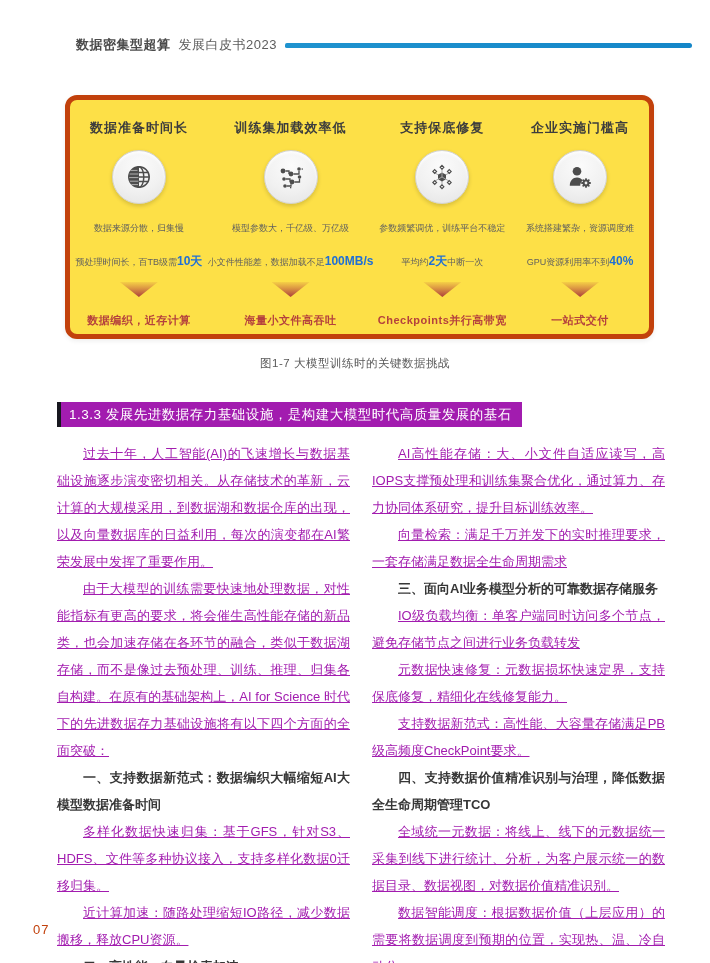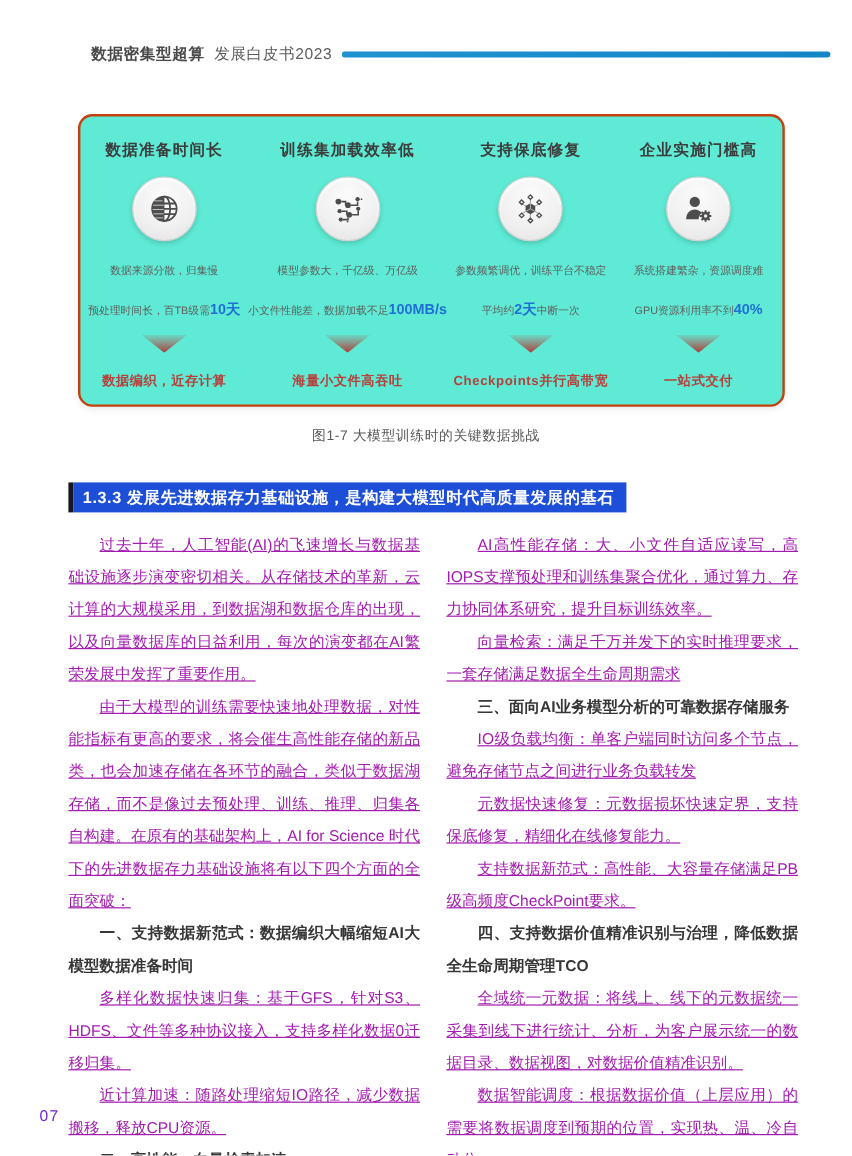--- a/index.html
+++ b/index.html
@@ -18,21 +18,21 @@
   .doc-header .t-bold { font-weight: 700; color: #4a4a4a; font-size: 13px; letter-spacing: .5px; }
   .doc-header .t-reg  { font-weight: 400; color: #5d5d5d; font-size: 13px; letter-spacing: .5px; }
   .header-bar {
     flex: 1; height: 5px; background: linear-gradient(90deg,#1f93cf,#1486c8);
     border-radius: 3px 4px 4px 3px;
   }
 
   
   .challenge-box {
     position: absolute; left: 65px; top: 95px; width: 589px; height: 244px;
-    background: #5eead4; border: 2px solid #c2410c; border-radius: 12px;
+    background: #fde047; border: 5px solid #c2410c; border-radius: 12px;
     box-shadow: 0 2px 5px rgba(0,0,0,.07);
   }
   .challenge-cols {
     display: grid; grid-template-columns: repeat(4,1fr);
     padding-top: 19px; height: 100%;
   }
   .ch-col { text-align: center; }
   .ch-title { font-size: 13px; font-weight: 700; color: #3d3d3d; letter-spacing: 1px; }
   .ch-circle {
     width: 54px; height: 54px; margin: 13px auto 0; border-radius: 50%;
@@ -58,42 +58,42 @@
     text-align: center; font-size: 11.5px; color: #595959; letter-spacing: .5px;
   }
 
   
   .sec-bar {
     position: absolute; left: 57px; top: 402px; height: 25px;
     display: inline-flex; align-items: stretch;
   }
   .sec-accent { width: 4px; background: #17171f; }
   .sec-text {
-    background: #1d4ed8; color: #ffffff; font-size: 13.5px; font-weight: 700;
+    background: #a21caf; color: #ffffff; font-size: 13.5px; font-weight: 400;
     display: flex; align-items: center; padding: 0 10px 0 8px; letter-spacing: .5px;
     white-space: nowrap;
   }
 
   
   .body-cols {
     position: absolute; left: 57px; top: 440px; width: 608px;
     display: flex; gap: 22px;
   }
   .body-col { width: 293px; }
   .b-para, .b-head {
     font-size: 13px; line-height: 27px; text-indent: 2em;
     text-align: justify; text-justify: inter-ideograph;
   }
   .b-para { color: #a21caf; font-weight: 400; text-decoration: underline; }
   .b-head { color: #373737; font-weight: 700; }
 
   
   .page-num {
     position: absolute; left: 33px; top: 922px;
-    font-size: 13px; color: #6d28d9; letter-spacing: 1px;
+    font-size: 13px; color: #c2410c; letter-spacing: 1px;
   }
 </style>
 </head>
 <body>
 
 <div class="doc-header">
   <span class="t-bold">数据密集型超算</span>
   <span class="t-reg">发展白皮书2023</span>
   <div class="header-bar"></div>
 </div>

